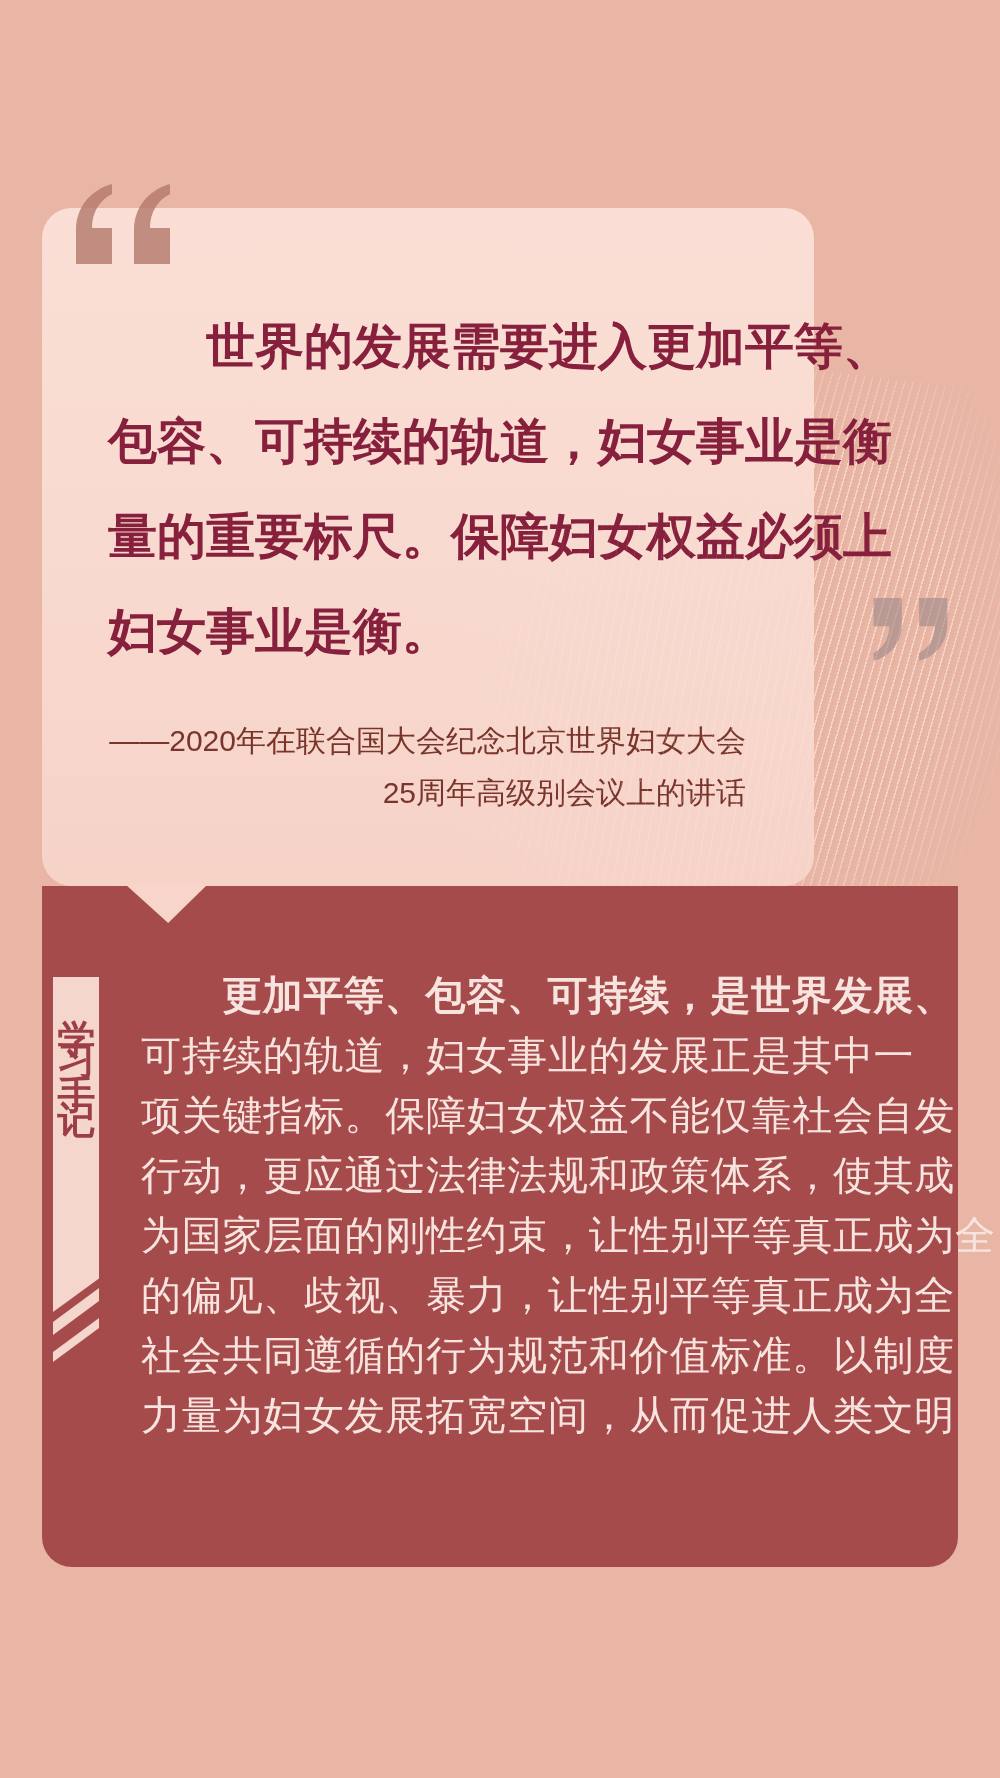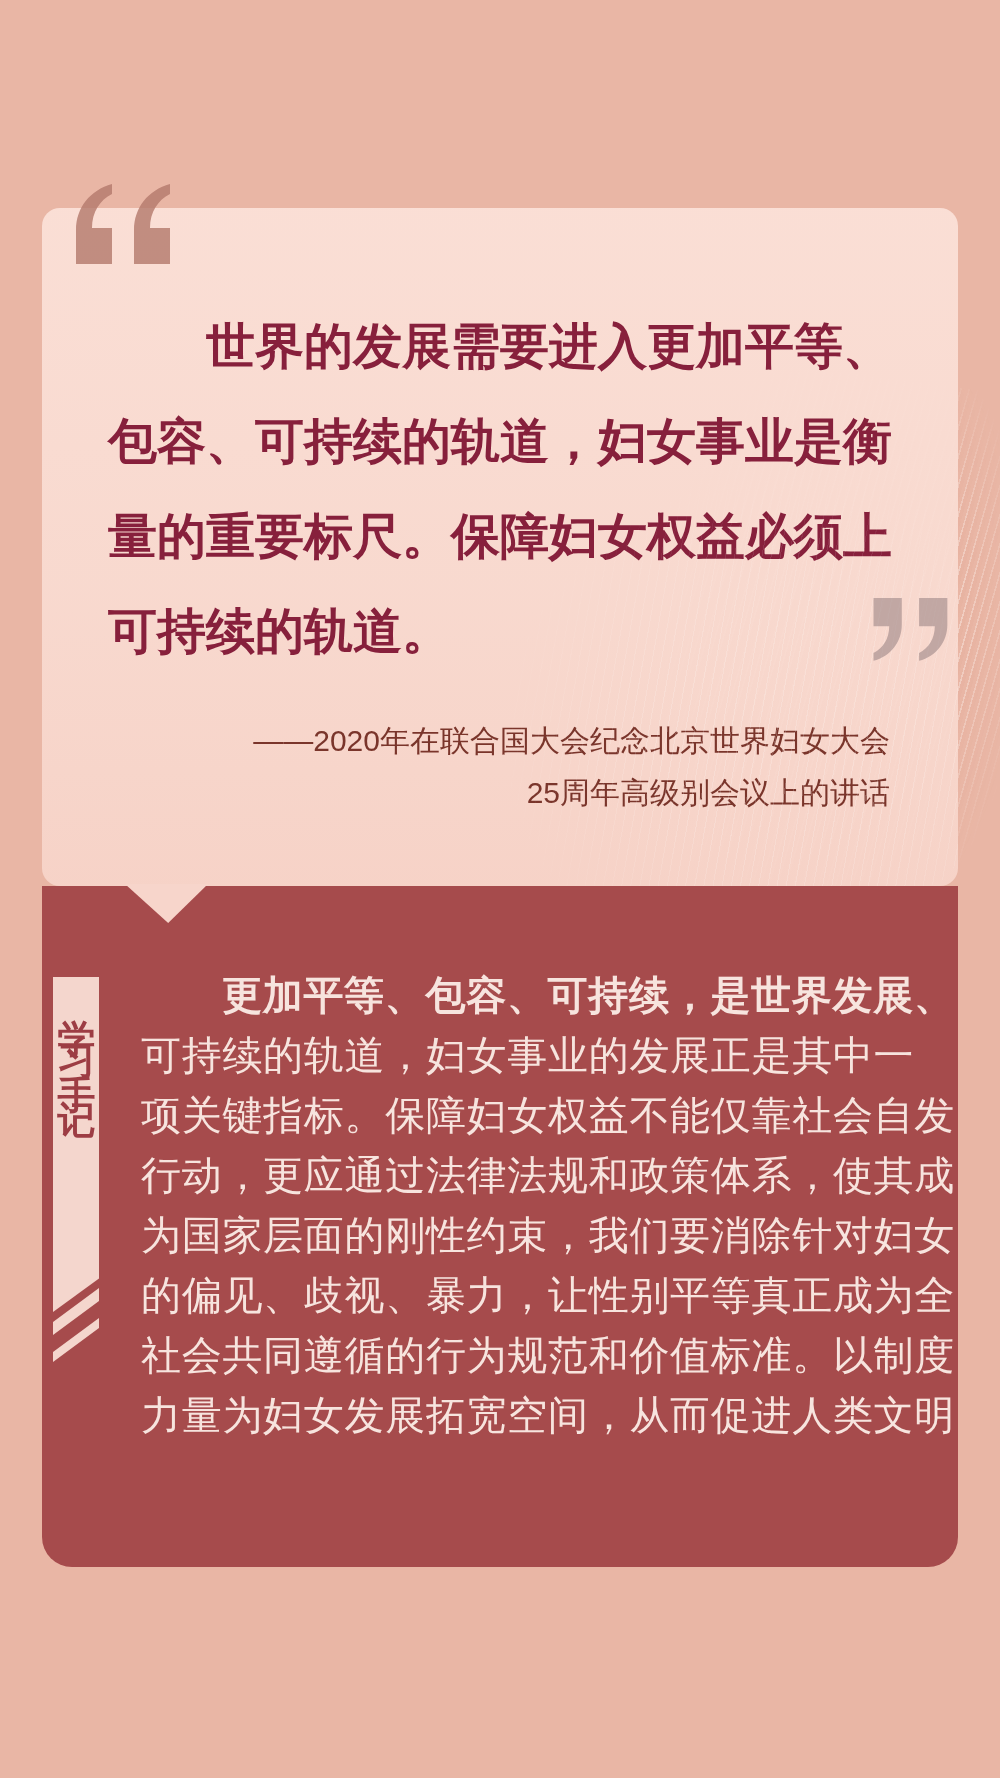--- a/index.html
+++ b/index.html
@@ -26,22 +26,22 @@
   .streaks{
     position:absolute;left:590px;top:370px;width:420px;height:600px;z-index:1;
     background:repeating-linear-gradient(99deg, rgba(255,250,247,0) 0 3px, rgba(255,250,247,.6) 3px 4.5px, rgba(222,158,138,.18) 4.5px 8px);
     -webkit-mask-image:radial-gradient(62% 75% at 58% 45%, #000 40%, transparent 74%);
     mask-image:radial-gradient(62% 75% at 58% 45%, #000 40%, transparent 74%);
     transform:rotate(7deg);
     opacity:.75;
   }
   
   .quote-card{
-    position:absolute;left:42px;top:208px;width:916px;height:678px;z-index:2;
-    border-radius:18px;
+    position:absolute;left:42px;top:208px;width:772px;height:678px;z-index:2;
+    border-radius:30px;
     background:linear-gradient(180deg, rgba(251,224,215,.96) 0%, rgba(249,219,209,.95) 55%, rgba(247,212,201,.95) 100%);
   }
   .quote-card::after{
     content:"";position:absolute;inset:0;border-radius:34px;pointer-events:none;
     background:repeating-linear-gradient(100deg, rgba(255,255,255,0) 0 4px, rgba(255,255,255,.5) 4px 5px, rgba(255,255,255,0) 5px 9px);
     -webkit-mask-image:radial-gradient(45% 55% at 82% 78%, #000 30%, transparent 72%);
     mask-image:radial-gradient(45% 55% at 82% 78%, #000 30%, transparent 72%);
     opacity:.35;
   }
   .speech-tail{
@@ -103,21 +103,21 @@
 <div class="poster">
 
   <div class="bg"></div>
   <div class="streaks"></div>
 
   <div class="quote-card">
     <div class="quote-text">
       <div class="qline indent">世界的发展需要进入更加平等、</div>
       <div class="qline">包容、可持续的轨道，妇女事业是衡</div>
       <div class="qline">量的重要标尺。保障妇女权益必须上</div>
-      <div class="qline">可持续的轨道。</div>
+      <div class="qline">妇女事业是衡。</div>
     </div>
     <div class="attribution">
       <div>——2020年在联合国大会纪念北京世界妇女大会</div>
       <div>25周年高级别会议上的讲话</div>
     </div>
   </div>
 
   <div class="speech-tail"></div>
 
   <div class="quote-mark open">
@@ -138,20 +138,20 @@
       <div class="label-text">学习手记</div>
     </div>
     <div class="stripe s1"></div>
     <div class="stripe s2"></div>
 
     <div class="notes-text">
       <div class="nline indent">更加平等、包容、可持续，是世界发展、</div>
       <div class="nline">可持续的轨道，妇女事业的发展正是其中一</div>
       <div class="nline">项关键指标。保障妇女权益不能仅靠社会自发</div>
       <div class="nline">行动，更应通过法律法规和政策体系，使其成</div>
-      <div class="nline">为国家层面的刚性约束，我们要消除针对妇女</div>
+      <div class="nline">为国家层面的刚性约束，让性别平等真正成为全</div>
       <div class="nline">的偏见、歧视、暴力，让性别平等真正成为全</div>
       <div class="nline">社会共同遵循的行为规范和价值标准。以制度</div>
       <div class="nline">力量为妇女发展拓宽空间，从而促进人类文明</div>
     </div>
   </div>
 
 </div>
 
 </body></html>

